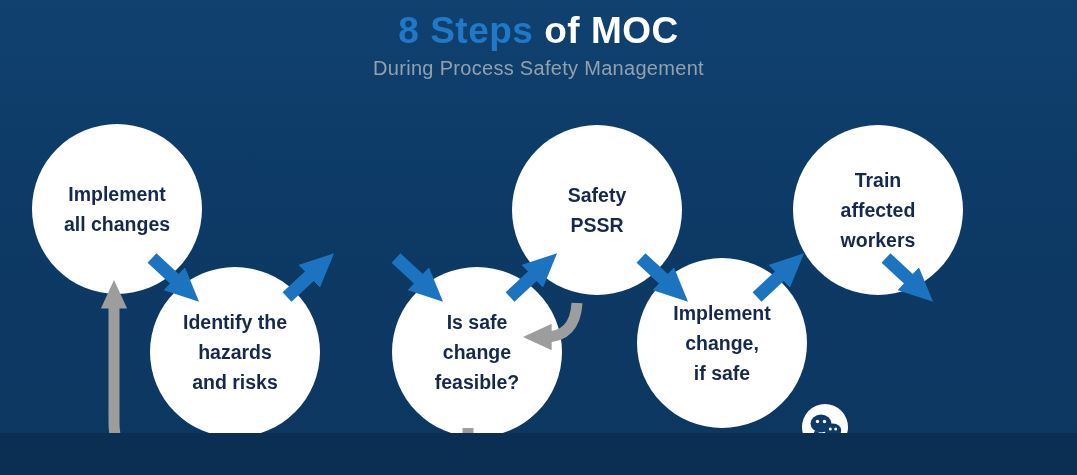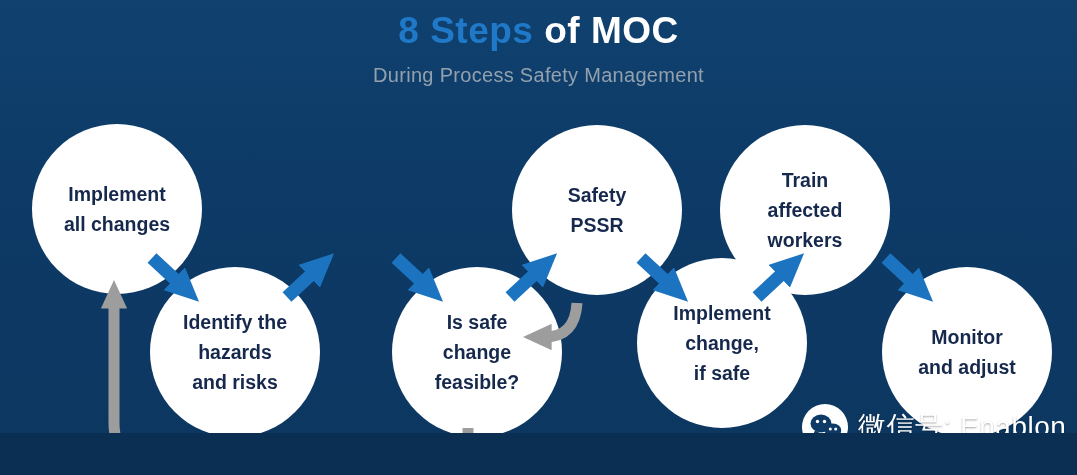--- a/index.html
+++ b/index.html
@@ -23,21 +23,21 @@
     z-index: 5;
   }
   .title {
     font-size: 37px;
     font-weight: bold;
     color: #ffffff;
     letter-spacing: 0.5px;
   }
   .title .hl { color: #2079c8; }
   .subtitle {
-    margin-top: 12px;
+    margin-top: 5px;
     font-size: 20px;
     color: #93a1ae;
     letter-spacing: 0.3px;
   }
 
   .arrows {
     position: absolute;
     inset: 0;
     z-index: 3;
     pointer-events: none;
@@ -62,21 +62,21 @@
     line-height: 1.55;
     color: #16294d;
   }
 
   .pos-1 { left: 32px;  top: 124px; }
   .pos-2 { left: 150px; top: 267px; }
   .pos-3 { left: 271px; top: 125px; }
   .pos-4 { left: 392px; top: 267px; }
   .pos-5 { left: 512px; top: 125px; }
   .pos-6 { left: 637px; top: 258px; }
-  .pos-7 { left: 720px; top: 125px; text-align: center; }
+  .pos-7 { left: 793px; top: 125px; text-align: center; }
   .pos-8 { left: 882px; top: 267px; }
 
   .watermark {
     position: absolute;
     left: 802px;
     top: 404px;
     display: flex;
     align-items: center;
     gap: 10px;
     z-index: 6;
@@ -120,24 +120,20 @@
   <div class="circle pos-6">
     <span class="lbl">Implement
 change,
 if safe</span>
   </div>
   <div class="circle pos-7">
     <span class="lbl">Train
 affected
 workers</span>
   </div>
-  <div class="circle pos-8">
-    <span class="lbl">Monitor
-and adjust</span>
-  </div>
 
   <svg class="arrows" width="1077" height="475" viewBox="0 0 1077 475">
     <defs>
       <marker id="mb" markerWidth="2.6" markerHeight="2.4" refX="0.6" refY="1.2" orient="auto">
         <path d="M0,0 L2.6,1.2 L0,2.4 Z" fill="#1c74c0"></path>
       </marker>
       <marker id="mg" markerWidth="2.6" markerHeight="2.4" refX="0.6" refY="1.2" orient="auto">
         <path d="M0,0 L2.6,1.2 L0,2.4 Z" fill="#9d9d9d"></path>
       </marker>
     </defs>
@@ -166,16 +162,15 @@
         <ellipse cx="19" cy="19.5" rx="10.5" ry="9" fill="#0d3a66"></ellipse>
         <path d="M13,26.5 L10.5,32 L17.5,28.8 Z" fill="#0d3a66"></path>
         <ellipse cx="31" cy="26.5" rx="8.2" ry="7" fill="#0d3a66"></ellipse>
         <path d="M35.5,31.5 L38,36 L31.5,33.6 Z" fill="#0d3a66"></path>
         <circle cx="15.5" cy="17.5" r="1.7" fill="#ffffff"></circle>
         <circle cx="22.5" cy="17.5" r="1.7" fill="#ffffff"></circle>
         <circle cx="28.3" cy="25" r="1.5" fill="#ffffff"></circle>
         <circle cx="33.7" cy="25" r="1.5" fill="#ffffff"></circle>
       </svg>
     </span>
-    <span class="wx-label">微信号: Enablon</span>
   </div>
 
 </div>
 
 </body></html>

